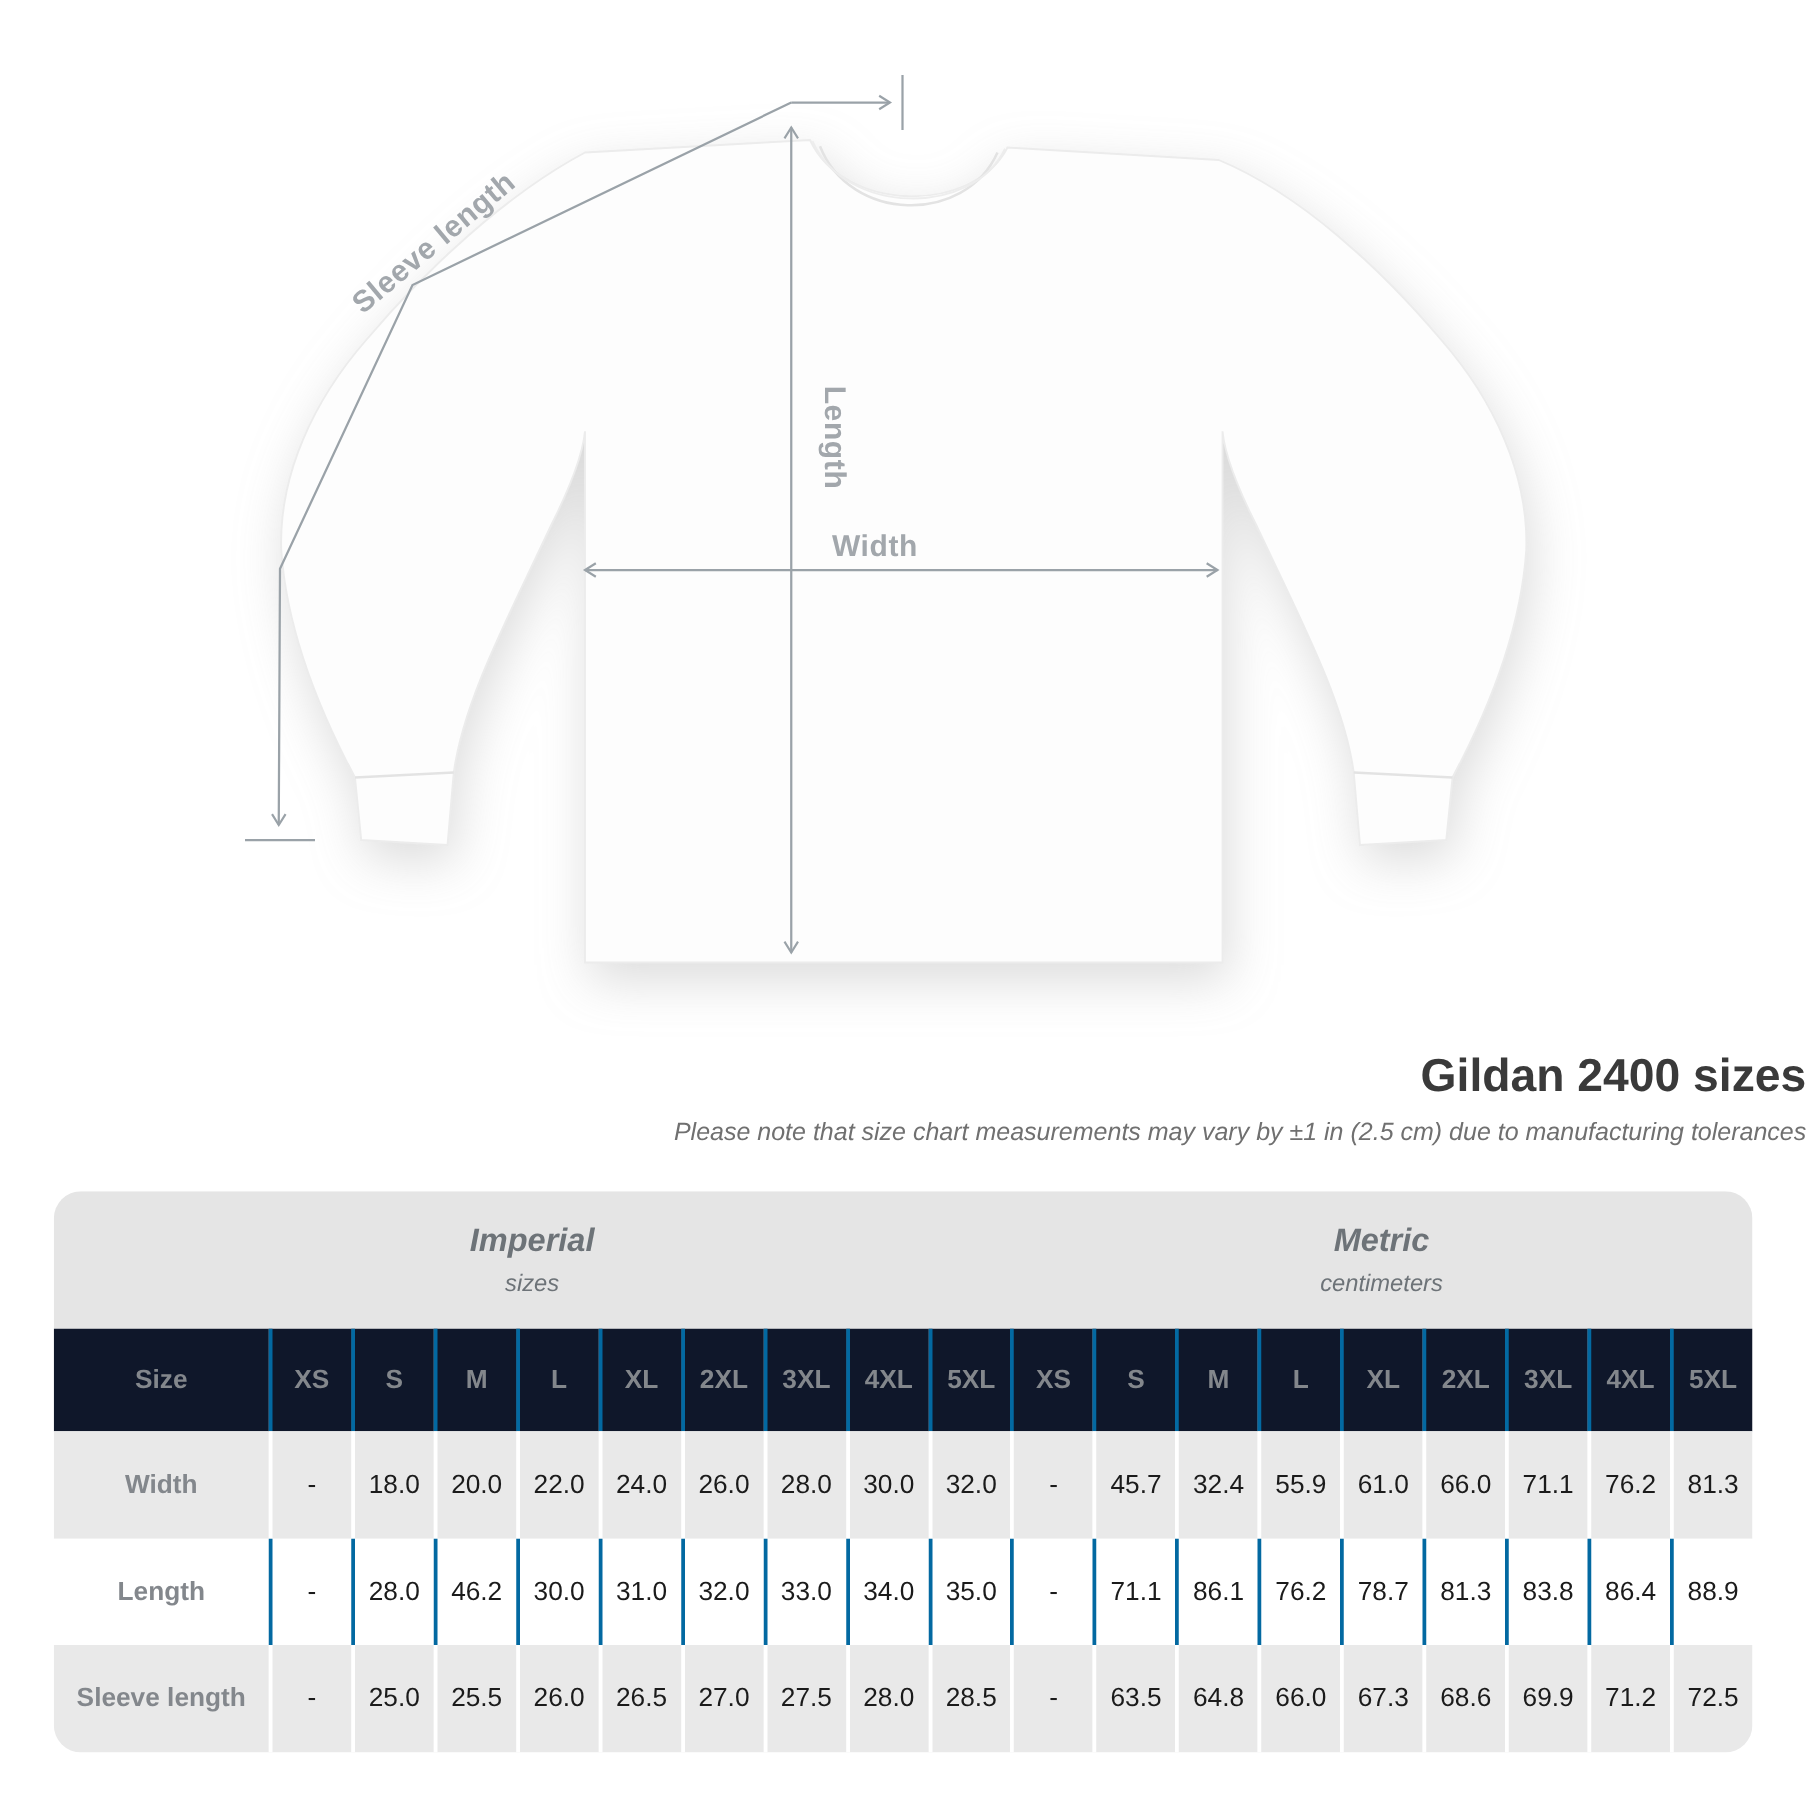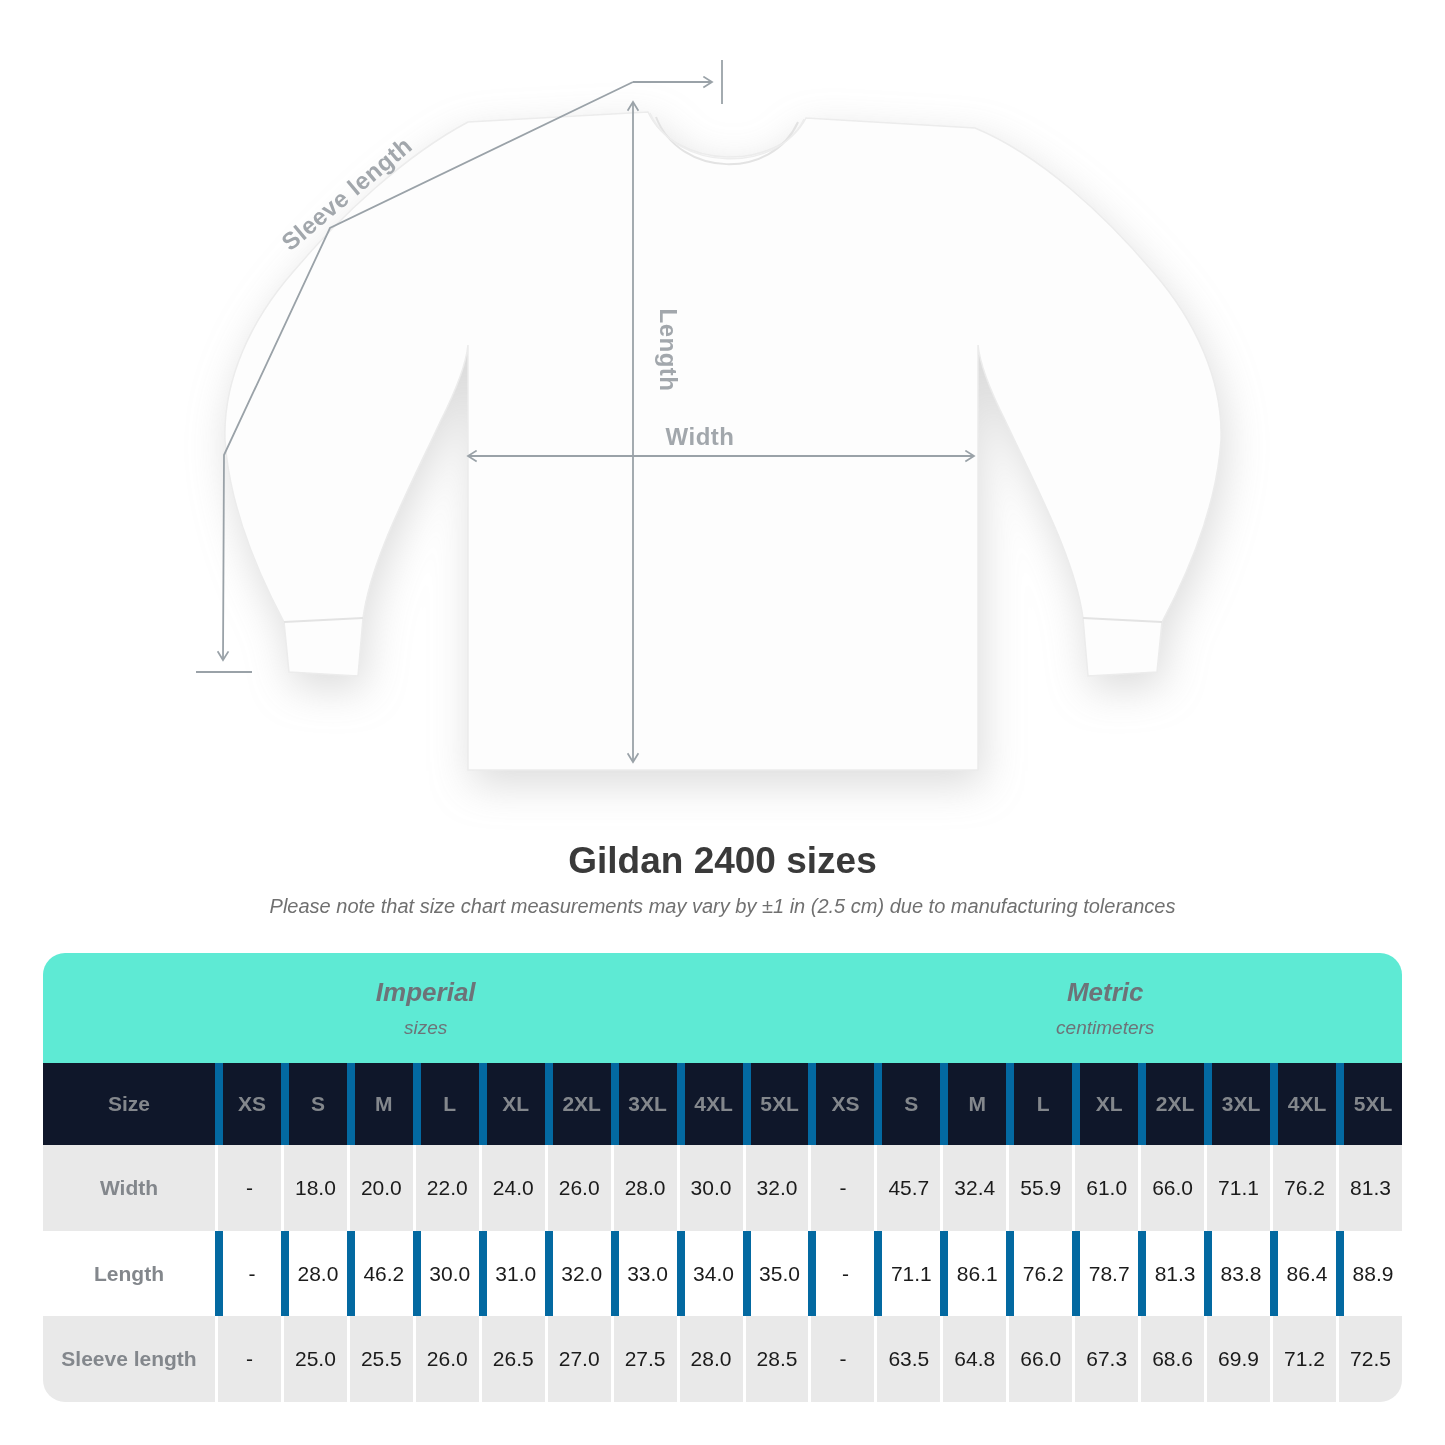--- a/index.html
+++ b/index.html
@@ -4,42 +4,42 @@
 <style>
   html,body{margin:0;padding:0;background:#ffffff;}
   body{width:1445px;height:1445px;position:relative;font-family:"Liberation Sans",sans-serif;-webkit-font-smoothing:antialiased;}
 
   
   .diagram{position:absolute;top:0;left:0;width:1445px;height:835px;}
   .diagram svg{display:block;}
   .meas-label{font-family:"Liberation Sans",sans-serif;font-weight:bold;font-size:24px;fill:#a2a7ac;letter-spacing:.5px;}
 
   
-  .title-block{position:absolute;top:840px;left:0;width:1445px;text-align:center;}
+  .title-block{position:absolute;top:840px;left:0;width:1445px;text-align:right;}
   .chart-title{font-size:37px;font-weight:bold;color:#3a3a3a;margin:0;line-height:1.15;}
   .chart-subtitle{font-size:20px;font-style:italic;color:#707070;margin-top:12px;}
 
   
   .table-wrap{position:absolute;top:953px;left:43px;width:1359px;border-radius:22px;overflow:hidden;}
   table.size-table{width:100%;border-collapse:separate;border-spacing:0;table-layout:fixed;}
   .size-table td{text-align:center;vertical-align:middle;padding:0;}
 
-  tr.band td{background:#5eead4;height:110px;}
+  tr.band td{background:#e5e5e5;height:110px;}
   .band-label{font-size:26px;font-weight:bold;font-style:italic;color:#6d7378;}
   .band-unit{font-size:19px;font-style:italic;color:#6d7378;margin-top:9px;}
 
   tr.hdr td{background:#0f172a;height:82px;font-size:21px;font-weight:bold;color:#83878c;}
   tr.r-gray td{background:#e9e9e9;height:86px;}
   tr.r-white td{background:#ffffff;height:85px;}
 
   td.rowlabel{font-size:21px;font-weight:bold;color:#83878c;}
   td.val{font-size:21px;color:#1b1b1b;}
 
   tr.hdr td + td,
-  tr.r-white td + td{border-left:8px solid #0369a1;}
+  tr.r-white td + td{border-left:3px solid #0369a1;}
   tr.r-gray td + td{border-left:3px solid #ffffff;}
 </style>
 </head>
 <body>
 
 <div class="diagram">
   <svg width="1445" height="835" viewBox="0 0 1445 835" xmlns="http://www.w3.org/2000/svg">
     <defs>
       <marker id="arrV" viewBox="0 0 12 12" refX="10" refY="6" markerWidth="13" markerHeight="13" orient="auto-start-reverse" markerUnits="userSpaceOnUse">
         <path d="M2 1 L10 6 L2 11" fill="none" stroke="#9aa2a8" stroke-width="1.6"></path>

